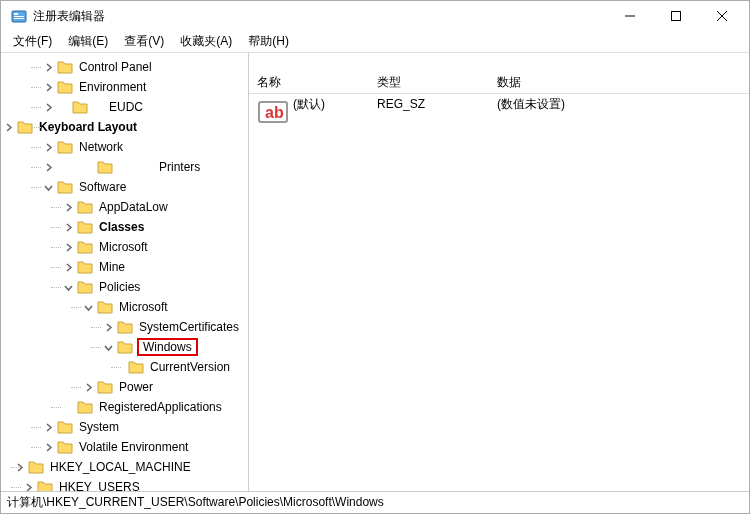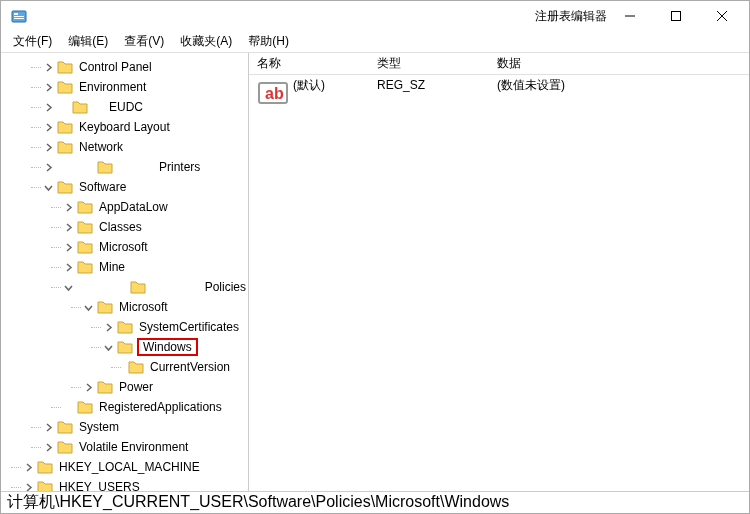--- a/index.html
+++ b/index.html
@@ -1,18 +1,18 @@
 <!DOCTYPE html>
 <html><head>
 <meta charset="utf-8">
 <style>
   * { box-sizing: border-box; margin: 0; padding: 0; }
   body { font-family: "Microsoft YaHei", "Segoe UI", sans-serif; font-size: 12px; background: #fff; color: #000; width: 750px; height: 514px; overflow: hidden; display: flex; flex-direction: column; border: 1px solid #aaa; }
   
-  .titlebar { height: 30px; display: flex; align-items: center; padding: 4px 4px; text-align: right; }
+  .titlebar { height: 30px; display: flex; align-items: center; padding: 4px 4px; }
   .titlebar .app-icon { width: 16px; height: 16px; margin: 0 6px; }
   .titlebar .title { flex: 1; font-size: 12px; }
   .win-btns { display: flex; }
   .win-btn { width: 46px; height: 30px; display: flex; align-items: center; justify-content: center; font-family: "Segoe MDL2 Assets", sans-serif; font-size: 10px; }
   .win-btn svg { width: 10px; height: 10px; stroke: #000; stroke-width: 1; fill: none; }
   
   .menubar { height: 22px; display: flex; align-items: center; padding: 0 4px; border-bottom: 1px solid #e0e0e0; }
   .menu-item { padding: 2px 8px; }
   
   .content { flex: 1; display: flex; min-height: 0; }
@@ -20,32 +20,32 @@
   .tree-pane { width: 248px; overflow-y: auto; overflow-x: hidden; border-right: 1px solid #ccc; position: relative; }
   .tree { padding: 4px 0 4px 0; }
   .tree-row { display: flex; align-items: center; height: 20px; white-space: nowrap; position: relative; }
   .expander { width: 14px; height: 14px; display: inline-flex; align-items: center; justify-content: center; color: #666; }
   .expander svg { width: 9px; height: 9px; stroke: #666; stroke-width: 1.5; fill: none; }
   .folder-icon { width: 16px; height: 14px; margin: 0 4px 0 2px; }
   .node-label { padding: 1px 2px; }
   .tree-row.selected .node-label { border: 2px solid #d00; padding: 0 4px; }
   .hconnector { position: absolute; border-top: 1px dotted #bbb; top: 10px; }
   
-  .right-pane { flex: 1; display: flex; flex-direction: column; }
+  .right-pane { flex: 1; display: flex; flex-direction: column; margin-top: 19px; }
   .list-header { height: 22px; display: flex; align-items: center; border-bottom: 1px solid #e0e0e0; }
   .list-header .col { padding: 2px 8px; }
   .col-name { width: 120px; }
   .col-type { width: 120px; }
   .col-data { flex: 1; }
   .list-body { flex: 1; overflow: auto; }
   .list-row { display: flex; align-items: center; height: 20px; }
   .list-row .col { padding: 2px 8px; }
   .value-icon { width: 32px; height: 16px; margin-right: 4px; display: inline-block; vertical-align: middle; }
   
-  .statusbar { height: 22px; border-top: 1px solid #ccc; display: flex; align-items: center; padding: 0 6px; font-size: 16px; }
+  .statusbar { height: 22px; border-top: 1px solid #ccc; display: flex; align-items: center; padding: 0 6px; font-size: 12px; }
   
   
   .tree-pane::-webkit-scrollbar { width: 16px; }
   .tree-pane::-webkit-scrollbar-thumb { background: #ccc; border: 3px solid #fff; border-radius: 0; }
   .tree-pane::-webkit-scrollbar-track { background: #f5f5f5; }
 </style>
 </head>
 <body>
 
 <div class="titlebar">
@@ -118,21 +118,21 @@
           <span class="expander">
             <svg viewBox="0 0 9 9">
               <polyline points="3,1 7,4.5 3,8"></polyline>
             </svg>
           </span>
           <span class="folder-icon"><svg viewBox="0 0 16 14">
               <path d="M1 2 h5 l2 2 h7 v9 h-14 z" fill="#ffd968" stroke="#c9a73e"></path>
             </svg></span>
           <span class="node-label">EUDC</span>
         </div>
-        <div class="tree-row" style="padding-left: 40px;">
+        <div class="tree-row" style=" font-weight: bold;">
           <span class="hconnector" style="left: 30px; width: 10px;"></span>
           <span class="expander">
             <svg viewBox="0 0 9 9">
               <polyline points="3,1 7,4.5 3,8"></polyline>
             </svg>
           </span>
           <span class="folder-icon"><svg viewBox="0 0 16 14">
               <path d="M1 2 h5 l2 2 h7 v9 h-14 z" fill="#ffd968" stroke="#c9a73e"></path>
             </svg></span>
           <span class="node-label">Keyboard Layout</span>
@@ -178,21 +178,21 @@
           <span class="expander">
             <svg viewBox="0 0 9 9">
               <polyline points="3,1 7,4.5 3,8"></polyline>
             </svg>
           </span>
           <span class="folder-icon"><svg viewBox="0 0 16 14">
               <path d="M1 2 h5 l2 2 h7 v9 h-14 z" fill="#ffd968" stroke="#c9a73e"></path>
             </svg></span>
           <span class="node-label">AppDataLow</span>
         </div>
-        <div class="tree-row" style="padding-left: 60px;">
+        <div class="tree-row" style="padding-left: 60px; font-weight: bold;">
           <span class="hconnector" style="left: 50px; width: 10px;"></span>
           <span class="expander">
             <svg viewBox="0 0 9 9">
               <polyline points="3,1 7,4.5 3,8"></polyline>
             </svg>
           </span>
           <span class="folder-icon"><svg viewBox="0 0 16 14">
               <path d="M1 2 h5 l2 2 h7 v9 h-14 z" fill="#ffd968" stroke="#c9a73e"></path>
             </svg></span>
           <span class="node-label">Classes</span>
@@ -214,21 +214,21 @@
           <span class="expander">
             <svg viewBox="0 0 9 9">
               <polyline points="3,1 7,4.5 3,8"></polyline>
             </svg>
           </span>
           <span class="folder-icon"><svg viewBox="0 0 16 14">
               <path d="M1 2 h5 l2 2 h7 v9 h-14 z" fill="#ffd968" stroke="#c9a73e"></path>
             </svg></span>
           <span class="node-label">Mine</span>
         </div>
-        <div class="tree-row" style="padding-left: 60px; justify-content: space-between;">
+        <div class="tree-row" style="padding-left: 60px;">
           <span class="hconnector" style="left: 50px; width: 10px;"></span>
           <span class="expander">
             <svg viewBox="0 0 9 9">
               <polyline points="1,3 4.5,7 8,3"></polyline>
             </svg>
           </span>
           <span class="folder-icon"><svg viewBox="0 0 16 14">
               <path d="M1 2 h5 l2 2 h7 v9 h-14 z" fill="#ffd968" stroke="#c9a73e"></path>
             </svg></span>
           <span class="node-label">Policies</span>
@@ -314,21 +314,21 @@
           <span class="expander">
             <svg viewBox="0 0 9 9">
               <polyline points="3,1 7,4.5 3,8"></polyline>
             </svg>
           </span>
           <span class="folder-icon"><svg viewBox="0 0 16 14">
               <path d="M1 2 h5 l2 2 h7 v9 h-14 z" fill="#ffd968" stroke="#c9a73e"></path>
             </svg></span>
           <span class="node-label">Volatile Environment</span>
         </div>
-        <div class="tree-row" style="padding-left: 20px;">
+        <div class="tree-row" style="padding-left: 11px;">
           <span class="hconnector" style="left: 10px; width: 10px;"></span>
           <span class="expander">
             <svg viewBox="0 0 9 9">
               <polyline points="3,1 7,4.5 3,8"></polyline>
             </svg>
           </span>
           <span class="folder-icon"><svg viewBox="0 0 16 14">
               <path d="M1 2 h5 l2 2 h7 v9 h-14 z" fill="#ffd968" stroke="#c9a73e"></path>
             </svg></span>
           <span class="node-label">HKEY_LOCAL_MACHINE</span>

